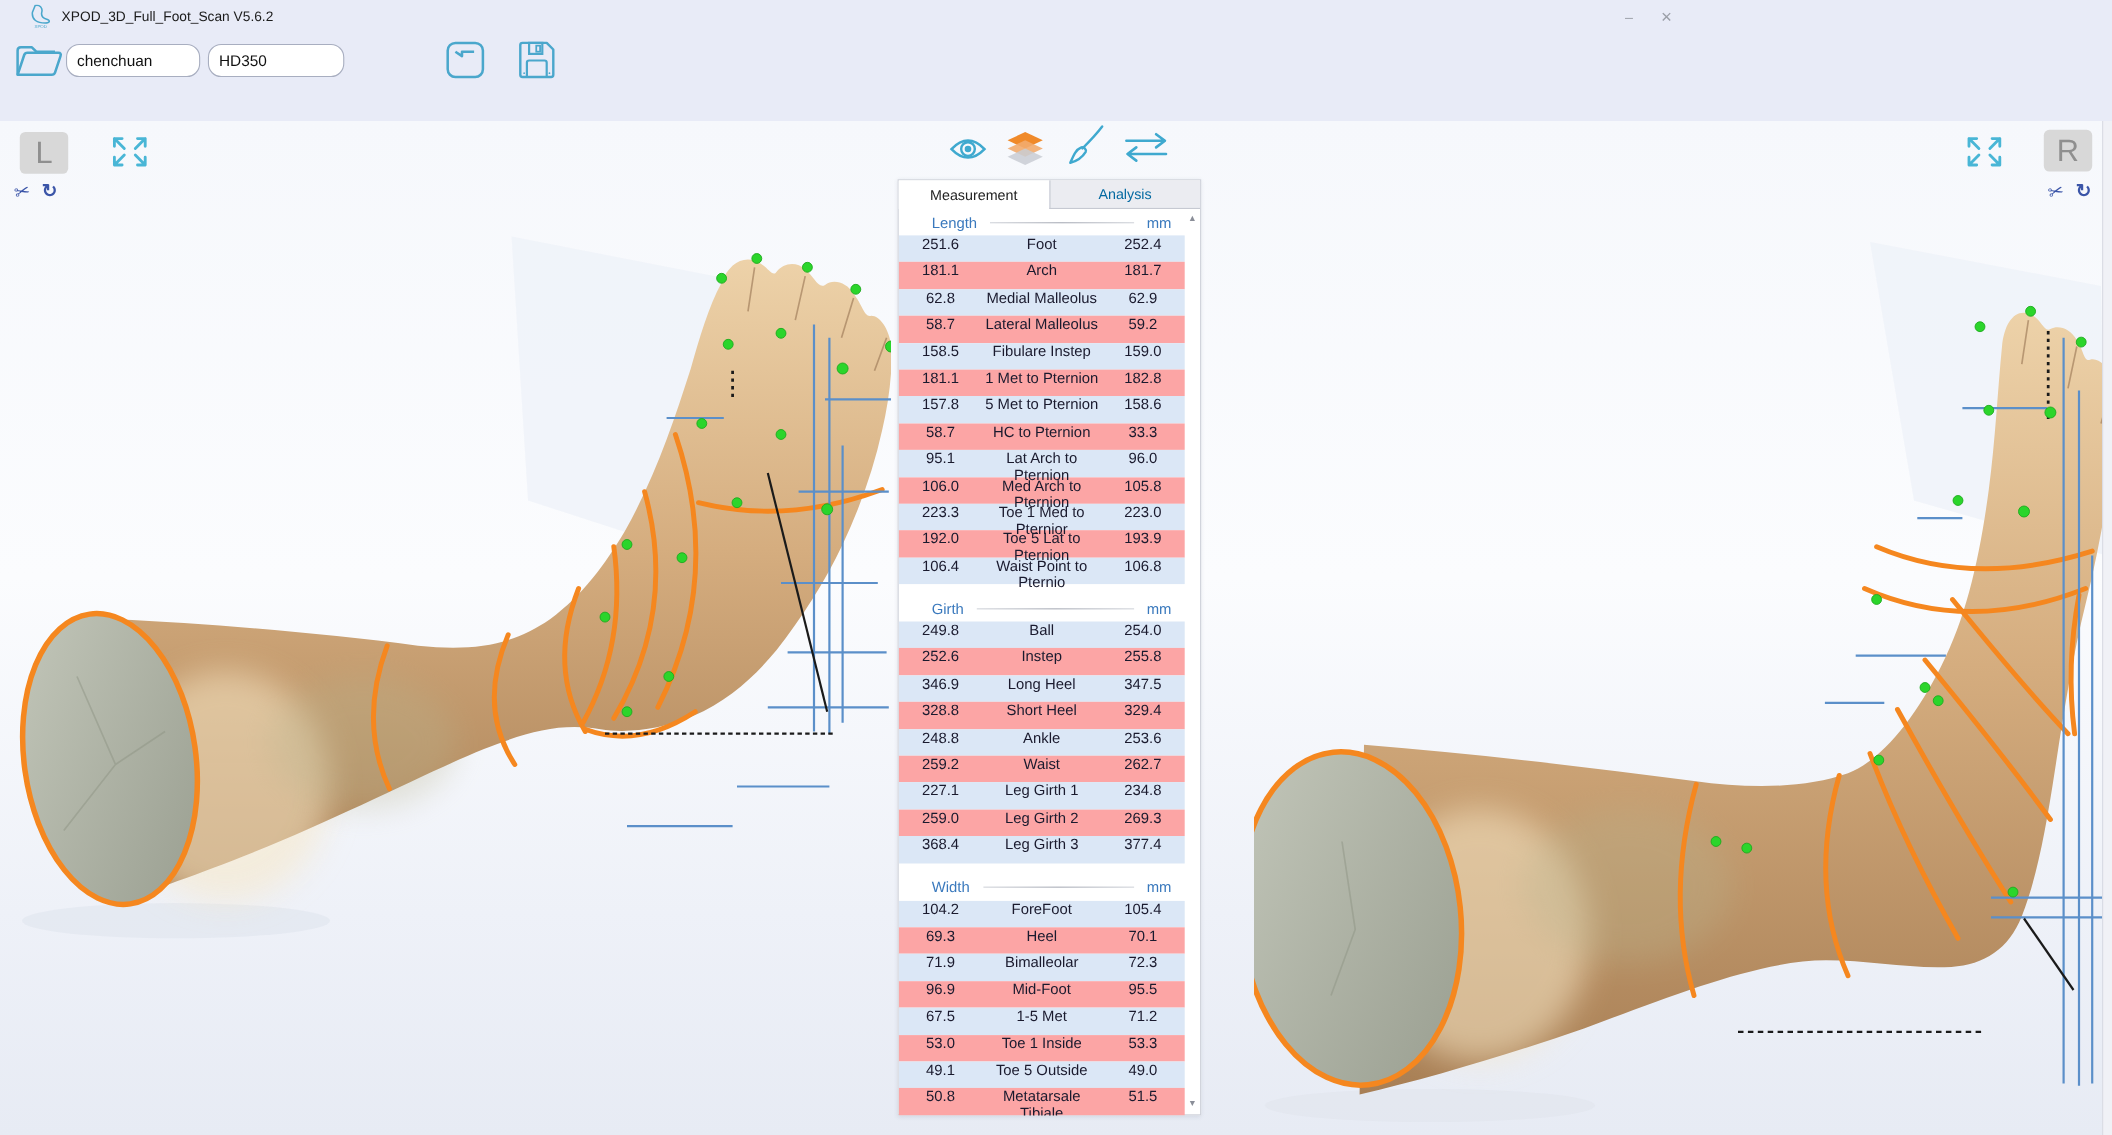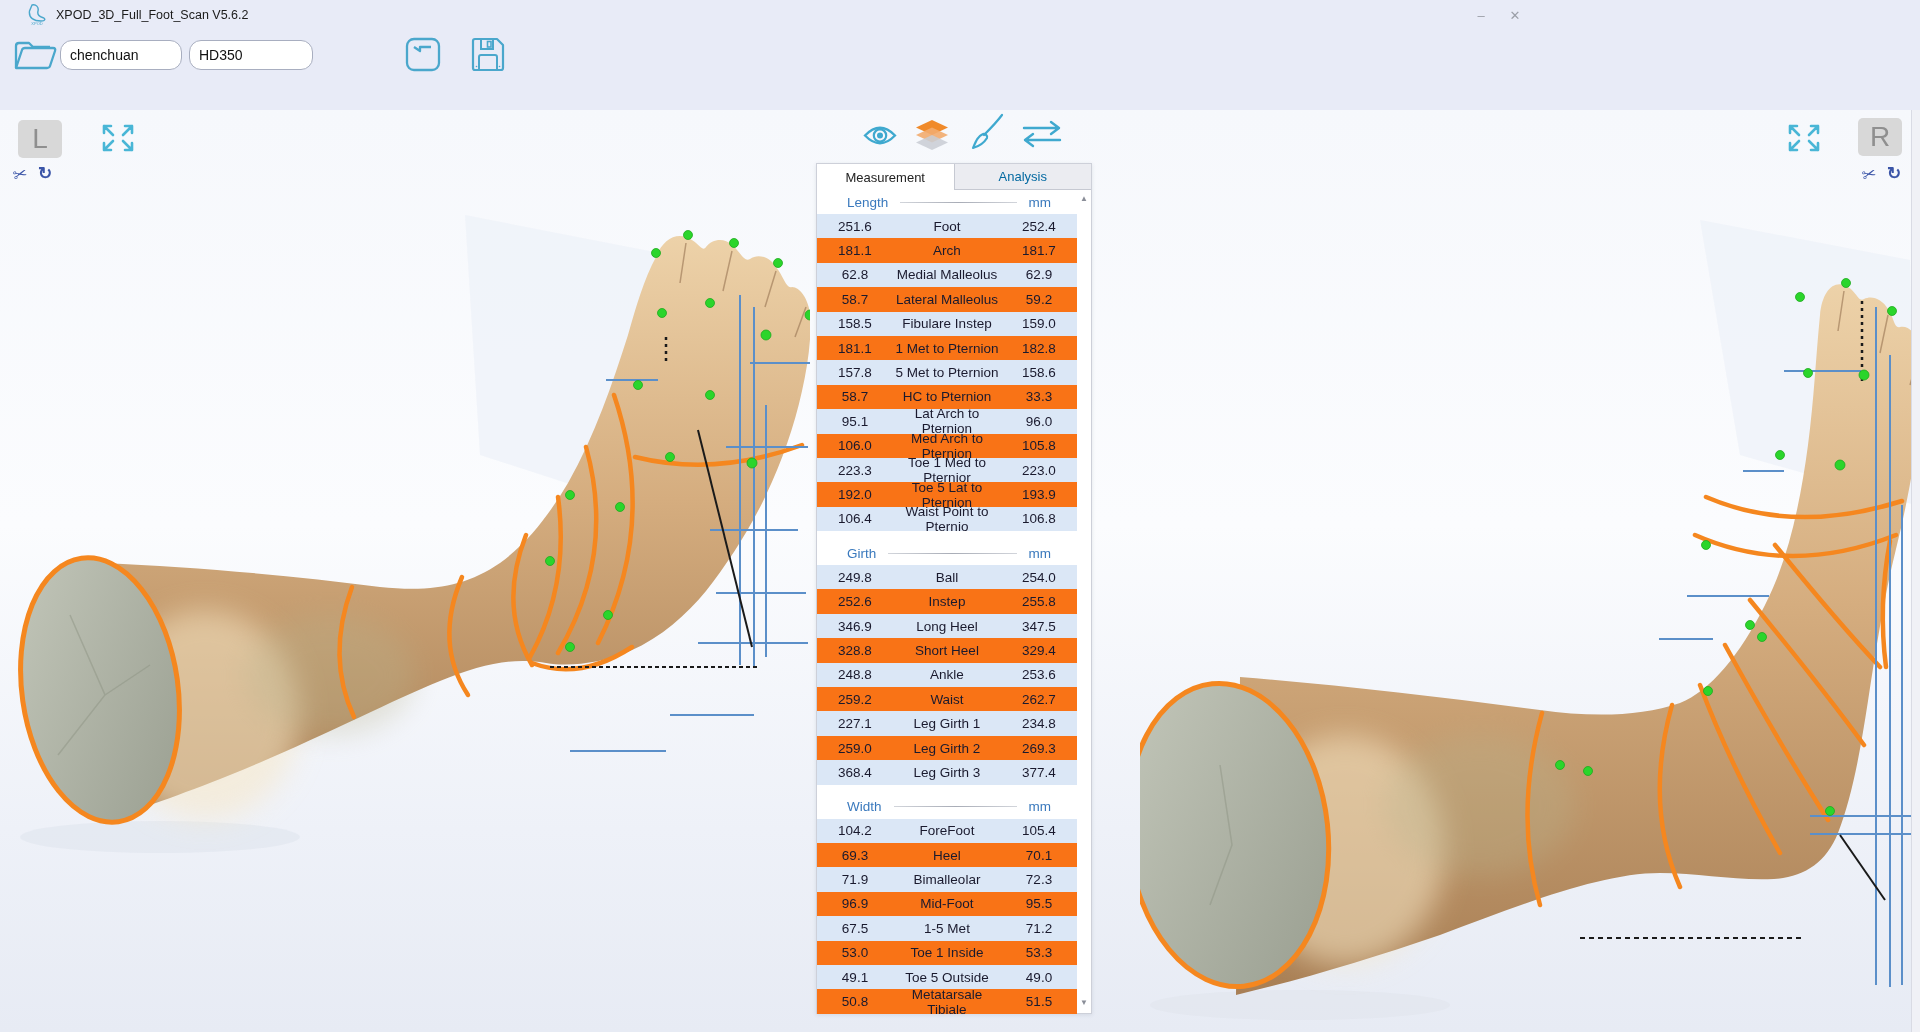--- a/index.html
+++ b/index.html
@@ -65,24 +65,24 @@
   .ptab { flex:1; display:flex; align-items:center; justify-content:center; font-size:13px; }
   .ptab.active { background:#fff; color:#222; border-bottom:none; }
   .ptab.inactive { background:#ebecf1; color:#0369a1; border-left:1px solid #c6c9d2; border-bottom:1px solid #c6c9d2; }
   .pbody { position:relative; height:824px; padding-right:14px; overflow:hidden; }
   .msec { margin-top:0; }
   .msec + .msec { margin-top:10px; }
   .mhead { height:24px; display:flex; align-items:center; padding:0 12px 0 30px; }
   .mtitle { color:#3a79bd; font-size:13.5px; }
   .mline { flex:1; height:1px; margin:0 12px;
     background:linear-gradient(to right,#d2d5db,#a9adb7,#d2d5db); }
-  .munit { color:#3a79bd; font-size:13.5px; margin-right:14px; }
-  .mrow { height:24.4px; display:flex; align-items:center; font-size:13.5px; color:#1a1a2e; }
+  .munit { color:#3a79bd; font-size:13.5px; margin-right:0; }
+  .mrow { height:24.4px; display:flex; font-size:13.5px; color:#1a1a2e; }
   .r-odd { background:#dbe7f6; }
-  .r-even { background:#f97316; }
+  .r-even { background:#fca5a5; }
   .mc { display:block; }
   .c0 { width:76px; text-align:center; }
   .c1 { flex:1; text-align:center; }
   .c2 { width:76px; text-align:center; }
   .sarrow { position:absolute; right:3px; font-size:8px; color:#8a8e98; }
   .sa-up { top:30px; }
   .sa-dn { bottom:6px; }
 
   
   .foot { position:absolute; }

